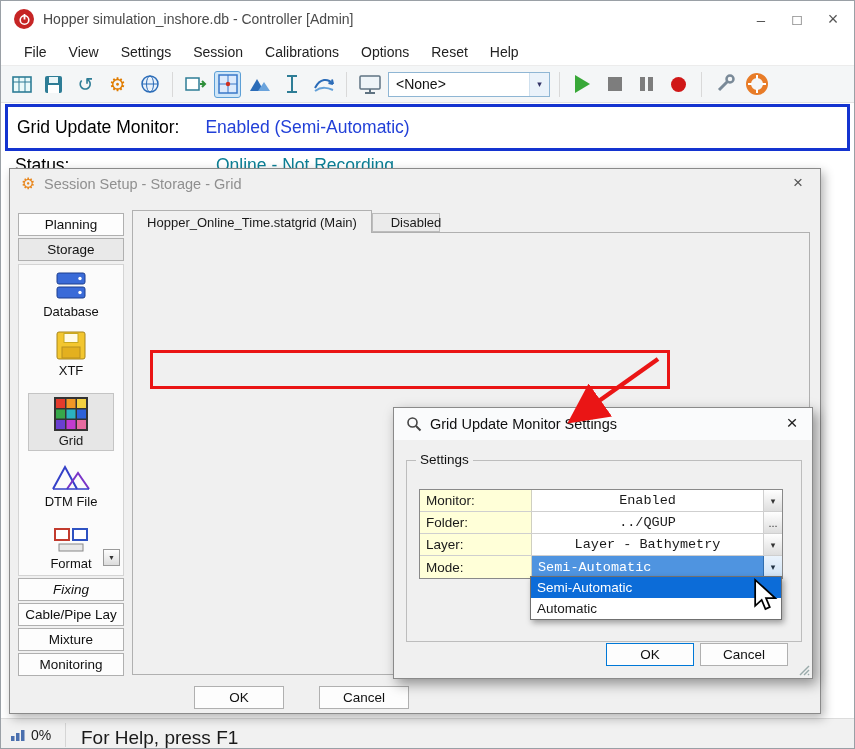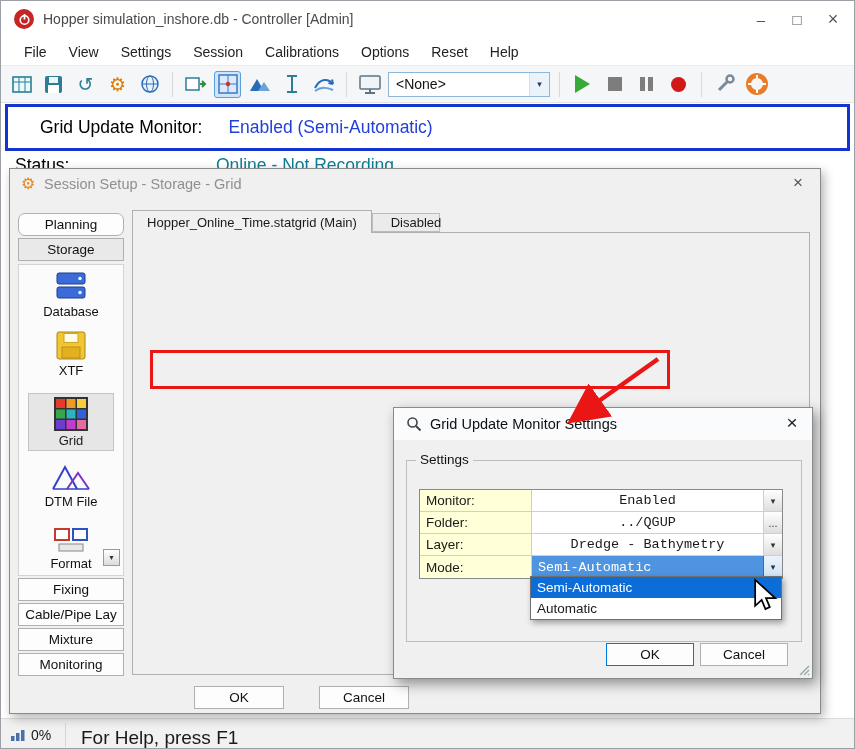--- a/index.html
+++ b/index.html
@@ -31,21 +31,21 @@
   .tbcombo .dd { width:20px; height:100%; display:flex; align-items:center; justify-content:center;
                  font-size:9px; color:#336; background:#eaf2fa; border-left:1px solid #cfe0ee; }
   .play-tri { width:0; height:0; border-left:15px solid #38a838; border-top:9px solid transparent; border-bottom:9px solid transparent; }
   .stop-sq { width:14px; height:14px; background:#7d7d7d; }
   .pause-bars { display:flex; gap:3px; }
   .pause-bars div { width:5px; height:14px; background:#7d7d7d; }
   .rec-dot { width:15px; height:15px; border-radius:50%; background:#d01818; }
 
   
   .banner { position:absolute; left:4px; top:103px; width:845px; height:47px; background:#fff;
-            border:3px solid #1434d0; display:flex; align-items:center; z-index:6;padding-left:23px; }
+            border:3px solid #1434d0; display:flex; align-items:center; z-index:6; }
   .banner .lbl { margin-left:9px; font-size:17.5px; color:#000; }
   .banner .val { margin-left:26px; font-size:17.5px; color:#2240d8; }
   .statlbl { position:absolute; left:14px; top:154px; font-size:17.5px; color:#000; z-index:1; }
   .statval { position:absolute; left:215px; top:154px; font-size:17.5px; color:#0c7f95; z-index:1; }
 
   
   .dlg1 { position:absolute; left:8px; top:167px; width:812px; height:546px; background:#f0f0f0;
           border:1px solid #8a8a8a; box-shadow:3px 4px 10px rgba(0,0,0,.3); z-index:10; }
   .dlg-title { position:absolute; font-size:14.5px; }
   .dlg-close { position:absolute; font-size:17px; color:#555; width:24px; text-align:center; }
@@ -249,21 +249,21 @@
     <span class="val">Enabled (Semi-Automatic)</span>
   </div>
   <div class="statlbl">Status:</div>
   <div class="statval">Online - Not Recording</div>
 
   <div class="dlg1">
     <div class="abs" style="left:11px;top:5px;font-size:16px;color:#e8871e;">⚙</div>
     <div class="dlg-title" style="left:34px;top:7px;color:#8f8f8f;">Session Setup - Storage -  Grid</div>
     <div class="dlg-close" style="right:10px;top:4px;">×</div>
 
-    <div class="btn sidebtn" style="top:44px;border-radius:7px;">Planning</div>
+    <div class="btn sidebtn" style="top:44px;">Planning</div>
     <div class="btn sidebtn" style="top:69px;background:#e9e9e9;">Storage</div>
 
     <div class="iconpanel">
       <div class="sideitem" style="top:6px;">
         <svg width="34" height="30">
             <rect x="3" y="2" width="28" height="11" rx="2" fill="#3a6bd8" stroke="#1d3f8f"></rect>
             <rect x="3" y="16" width="28" height="11" rx="2" fill="#3a6bd8" stroke="#1d3f8f"></rect>
             <circle cx="26" cy="7.5" r="1.7" fill="#fff"></circle>
             <circle cx="26" cy="21.5" r="1.7" fill="#fff"></circle>
           </svg>
@@ -304,21 +304,21 @@
         <svg width="36" height="26">
             <rect x="2" y="2" width="14" height="11" fill="#fff" stroke="#c23b2e" stroke-width="2"></rect>
             <rect x="20" y="2" width="14" height="11" fill="#fff" stroke="#2e52c2" stroke-width="2"></rect>
             <rect x="6" y="17" width="24" height="7" fill="#e8e8e8" stroke="#888"></rect>
           </svg>
         <span>Format</span>
       </div>
       <div class="minidd">▼</div>
     </div>
 
-    <div class="btn sidebtn" style="top:409px;">Fixing</div>
+    <div class="btn sidebtn" style="top:409px;font-style:italic;">Fixing</div>
     <div class="btn sidebtn" style="top:434px;">Cable/Pipe Lay</div>
     <div class="btn sidebtn" style="top:459px;">Mixture</div>
     <div class="btn sidebtn" style="top:484px;">Monitoring</div>
 
     <div class="tab active" style="left:122px;top:41px;width:240px;height:23px;">Hopper_Online_Time.statgrid (Main)</div>
     <div class="tab inactive" style="left:362px;top:44px;width:68px;height:19px;padding-left:20px;">Disabled</div>
     <div class="tabpage"></div>
 
     <div class="groupbox" style="left:146px;top:80px;width:516px;height:196px;">
       <span class="legend">File</span>
@@ -434,21 +434,21 @@
           <div class="pvalue">Enabled</div>
           <div class="pctl">▾</div>
         </div>
         <div class="prow">
           <div class="plabel" style="width:112px;">Folder:</div>
           <div class="pvalue">../QGUP</div>
           <div class="pctl dots">...</div>
         </div>
         <div class="prow">
           <div class="plabel" style="width:112px;">Layer:</div>
-          <div class="pvalue">Dredge - Bathymetry</div>
+          <div class="pvalue">Layer - Bathymetry</div>
           <div class="pctl">▾</div>
         </div>
         <div class="prow">
           <div class="plabel" style="width:112px;">Mode:</div>
           <div class="pvalue combo-val">Semi-Automatic</div>
           <div class="pctl combo-dd">▾</div>
         </div>
       </div>
     </div>
 

